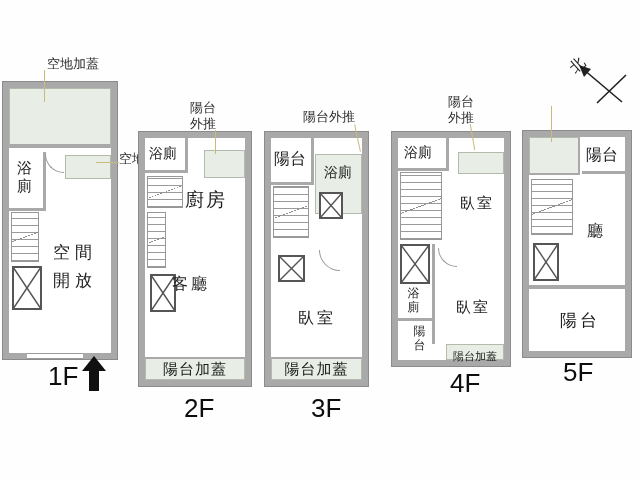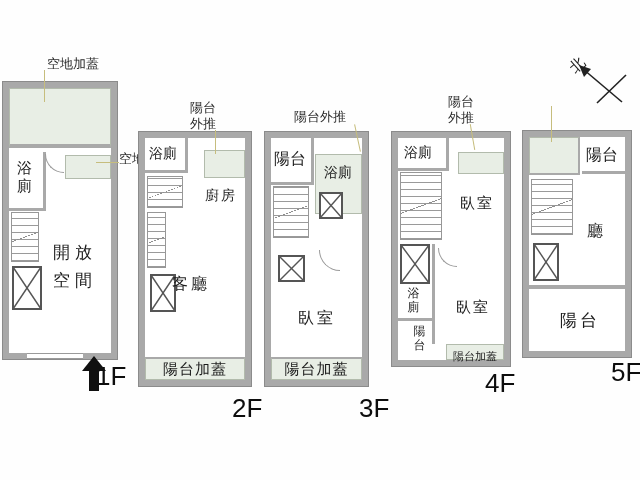--- a/index.html
+++ b/index.html
@@ -11,21 +11,21 @@
   .wall{background:#a9a9a9;}
   .rlabel{position:absolute;color:#1c1c1c;white-space:nowrap;}
   .vtext{word-break:break-all;white-space:normal;line-height:1.18;text-align:center;}
   .stairs{position:absolute;border:1px solid #979797;box-sizing:border-box;background:#fff;
           background-image:linear-gradient(160deg,transparent 49.4%,#8f8f8f 49.4%,#8f8f8f 50.6%,transparent 50.6%),
                            repeating-linear-gradient(0deg,#9a9a9a 0 1px,transparent 1px 7px);}
   .xbox{position:absolute;background:#fff;}
   .xbox svg{display:block;width:100%;height:100%;}
   .ann{position:absolute;font-size:13px;line-height:1.22;color:#2a2a2a;white-space:nowrap;}
   .leader{position:absolute;background:#c6bd7d;}
-  .flabel{position:absolute;font-family:"Liberation Sans",sans-serif;font-size:26px;color:#0d0d0d;margin-left:48px;}
+  .flabel{position:absolute;font-family:"Liberation Sans",sans-serif;font-size:26px;color:#0d0d0d;}
   .watermark{position:absolute;left:150px;top:210px;width:380px;font-size:48px;font-weight:bold;
              letter-spacing:11px;color:rgba(192,133,133,0.62);z-index:9;white-space:nowrap;}
   .arc{position:absolute;border:1px solid #9a9a9a;border-top:none;border-right:none;border-radius:0 0 0 100%;}
   .win{position:absolute;background:#fff;border-top:1px solid #9a9a9a;border-bottom:1px solid #9a9a9a;box-sizing:border-box;}
   .arr-tri{width:0;height:0;border-left:12px solid transparent;border-right:12px solid transparent;border-bottom:15px solid #101010;}
   .arr-stem{width:10px;height:20px;background:#101010;margin:0 auto;}
   .north-char{position:absolute;font-size:15px;transform:rotate(-42deg);color:#1c1c1c;}
 </style>
 </head>
 <body>
@@ -41,43 +41,43 @@
     <div class="abs green" style="left:56px;top:67px;width:46px;height:24px;"></div>
     <div class="stairs" style="left:2px;top:124px;width:28px;height:50px;"></div>
     <div class="xbox" style="left:3px;top:178px;width:30px;height:44px;">
       <svg viewBox="0 0 30 44" preserveAspectRatio="none">
           <rect x="1" y="1" width="28" height="42" fill="none" stroke="#555" stroke-width="2"></rect>
           <line x1="1" y1="1" x2="29" y2="43" stroke="#555" stroke-width="1.4"></line>
           <line x1="29" y1="1" x2="1" y2="43" stroke="#555" stroke-width="1.4"></line>
         </svg>
     </div>
     <div class="rlabel" style="left:44px;top:150px;font-size:17px;letter-spacing:5px;line-height:1.65;">
+      <div>空間</div>
       <div>開放</div>
-      <div>空間</div>
     </div>
     <div class="win" style="left:18px;bottom:-6px;width:56px;height:6px;"></div>
   </div>
   <div class="ann" style="left:47px;top:56px;">空地加蓋</div>
   <div class="leader" style="left:44px;top:70px;width:1px;height:32px;"></div>
   <div class="leader" style="left:96px;top:162px;width:23px;height:1px;"></div>
   <div class="ann vtext" style="left:119px;top:151px;width:15px;font-size:13px;">空地加蓋</div>
   <div class="flabel" style="left:48px;top:361px;">1F</div>
   <div class="abs" style="left:82px;top:356px;width:24px;height:36px;">
     <div class="arr-tri"></div>
       <div class="arr-stem"></div>
   </div>
 
   <div class="unit" style="left:139px;top:132px;width:112px;height:254px;">
     <div class="abs" style="left:0;top:0;width:40px;height:32px;border-right:3px solid #a9a9a9;border-bottom:3px solid #a9a9a9;">
       <div class="rlabel" style="left:4px;top:7px;font-size:14px;">浴廁</div>
     </div>
     <div class="abs green" style="left:59px;top:12px;width:41px;height:28px;"></div>
     <div class="stairs" style="left:2px;top:38px;width:36px;height:32px;"></div>
     <div class="stairs" style="left:2px;top:74px;width:19px;height:56px;"></div>
-    <div class="rlabel" style="left:60px;top:49px;font-size:14px;letter-spacing:2px;">廚房</div>
+    <div class="rlabel" style="left:40px;top:49px;font-size:19px;letter-spacing:2px;">廚房</div>
     <div class="xbox" style="left:5px;top:136px;width:26px;height:38px;">
       <svg viewBox="0 0 26 38" preserveAspectRatio="none">
           <rect x="1" y="1" width="24" height="36" fill="none" stroke="#555" stroke-width="2"></rect>
           <line x1="1" y1="1" x2="25" y2="37" stroke="#555" stroke-width="1.4"></line>
           <line x1="25" y1="1" x2="1" y2="37" stroke="#555" stroke-width="1.4"></line>
         </svg>
     </div>
     <div class="rlabel" style="left:27px;top:136px;font-size:16px;letter-spacing:3px;">客廳</div>
     <div class="abs green" style="left:0;top:219px;width:100px;height:23px;border-top:2px solid #a9a9a9;text-align:center;">
       <span class="rlabel" style="position:static;font-size:15px;letter-spacing:1px;">陽台加蓋</span>
@@ -111,21 +111,21 @@
           <line x1="1" y1="1" x2="26" y2="26" stroke="#555" stroke-width="1.4"></line>
           <line x1="26" y1="1" x2="1" y2="26" stroke="#555" stroke-width="1.4"></line>
         </svg>
     </div>
     <div class="arc" style="left:48px;top:112px;width:20px;height:20px;"></div>
     <div class="rlabel" style="left:27px;top:170px;font-size:16px;letter-spacing:3px;">臥室</div>
     <div class="abs green" style="left:0;top:219px;width:91px;height:23px;border-top:2px solid #a9a9a9;text-align:center;">
       <span class="rlabel" style="position:static;font-size:15px;letter-spacing:1px;">陽台加蓋</span>
     </div>
   </div>
-  <div class="ann" style="left:294px;top:109px;text-align:center;">陽台外推</div>
+  <div class="ann" style="left:303px;top:109px;text-align:center;">陽台外推</div>
   <div class="leader" style="left:357px;top:124px;width:1px;height:28px;transform:rotate(-12deg);"></div>
   <div class="flabel" style="left:311px;top:393px;">3F</div>
 
   <div class="unit" style="left:392px;top:132px;width:118px;height:234px;">
     <div class="abs" style="left:0;top:0;width:48px;height:30px;border-right:3px solid #a9a9a9;border-bottom:3px solid #a9a9a9;">
       <div class="rlabel" style="left:6px;top:6px;font-size:14px;">浴廁</div>
     </div>
     <div class="abs green" style="left:60px;top:14px;width:46px;height:22px;"></div>
     <div class="stairs" style="left:2px;top:34px;width:42px;height:68px;"></div>
     <div class="rlabel" style="left:62px;top:56px;font-size:15px;letter-spacing:2px;">臥室</div>
@@ -144,21 +144,21 @@
     <div class="rlabel" style="left:58px;top:160px;font-size:15px;letter-spacing:2px;">臥室</div>
     <div class="abs green" style="left:48px;top:206px;width:58px;height:16px;text-align:center;">
       <span class="rlabel" style="position:static;font-size:11px;">陽台加蓋</span>
     </div>
   </div>
   <div class="ann" style="left:448px;top:94px;text-align:center;">
     <div>陽台</div>
     <div>外推</div>
   </div>
   <div class="leader" style="left:472px;top:124px;width:1px;height:26px;transform:rotate(-10deg);"></div>
-  <div class="flabel" style="left:437px;top:368px;text-align:right;">4F</div>
+  <div class="flabel" style="left:450px;top:368px;text-align:right;">4F</div>
 
   <div class="unit" style="left:523px;top:131px;width:108px;height:226px;">
     <div class="abs green" style="left:0;top:0;width:51px;height:38px;border-right:2px solid #a9a9a9;border-bottom:2px solid #a9a9a9;"></div>
     <div class="rlabel" style="left:57px;top:8px;font-size:16px;">陽台</div>
     <div class="abs wall" style="left:53px;top:34px;width:43px;height:3px;"></div>
     <div class="stairs" style="left:2px;top:42px;width:42px;height:56px;"></div>
     <div class="rlabel" style="left:58px;top:84px;font-size:16px;">廳</div>
     <div class="xbox" style="left:4px;top:106px;width:26px;height:38px;">
       <svg viewBox="0 0 26 38" preserveAspectRatio="none">
           <rect x="1" y="1" width="24" height="36" fill="#fff" stroke="#555" stroke-width="2"></rect>

